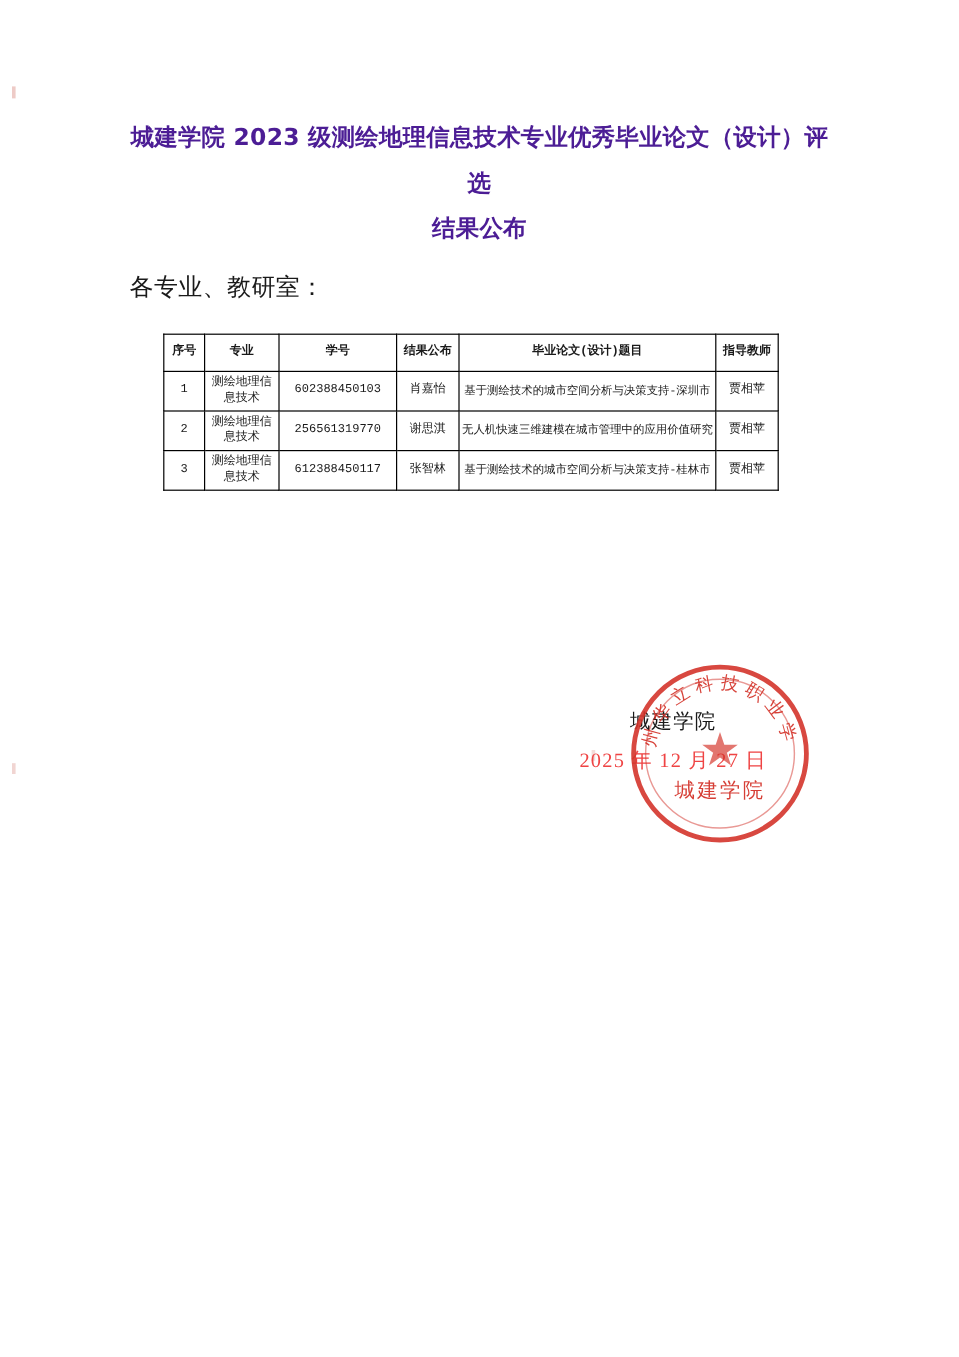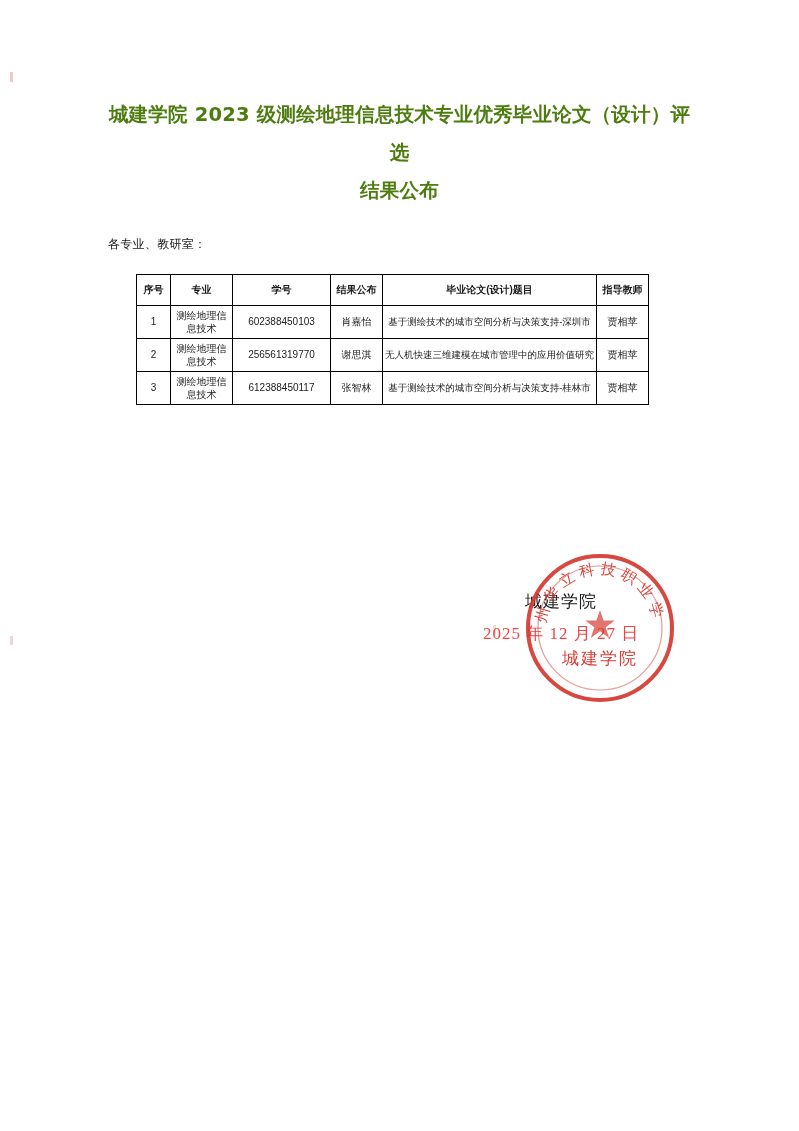--- a/index.html
+++ b/index.html
@@ -24,25 +24,25 @@
   }
   .doc-title {
     margin: 0;
     padding-top: 96px;
     text-align: center;
     font-family: "DejaVu Sans", sans-serif;
     font-weight: bold;
     font-size: 19.5px;
     line-height: 1.95;
     letter-spacing: 0.2px;
-    color: #4d7c0f;
+    color: #4c1d95;
   }
   .salutation {
-    margin: 22px 0 0 0;
-    font-size: 12px;
+    margin: 10px 0 0 0;
+    font-size: 20px;
     line-height: 2.0;
     letter-spacing: 0.3px;
   }
   .body-para {
     margin: 6px 0 0 0;
     font-size: 17.5px;
     line-height: 2.12;
     text-align: justify;
     text-justify: inter-ideograph;
     text-indent: 2em;
@@ -50,21 +50,21 @@
   }
   .table-wrap {
     margin: 18px 0 0 28px;
     width: 512px;
   }
   table.result-table {
     border-collapse: collapse;
     width: 100%;
     table-layout: fixed;
     font-size: 10px;
-    font-family: Liberation Sans, sans-serif;
+    font-family: Liberation Mono, monospace;
   }
   table.result-table th,
   table.result-table td {
     border: 1px solid #000;
     padding: 2px 2px;
     text-align: center;
     vertical-align: middle;
     line-height: 1.35;
     word-break: break-all;
   }

